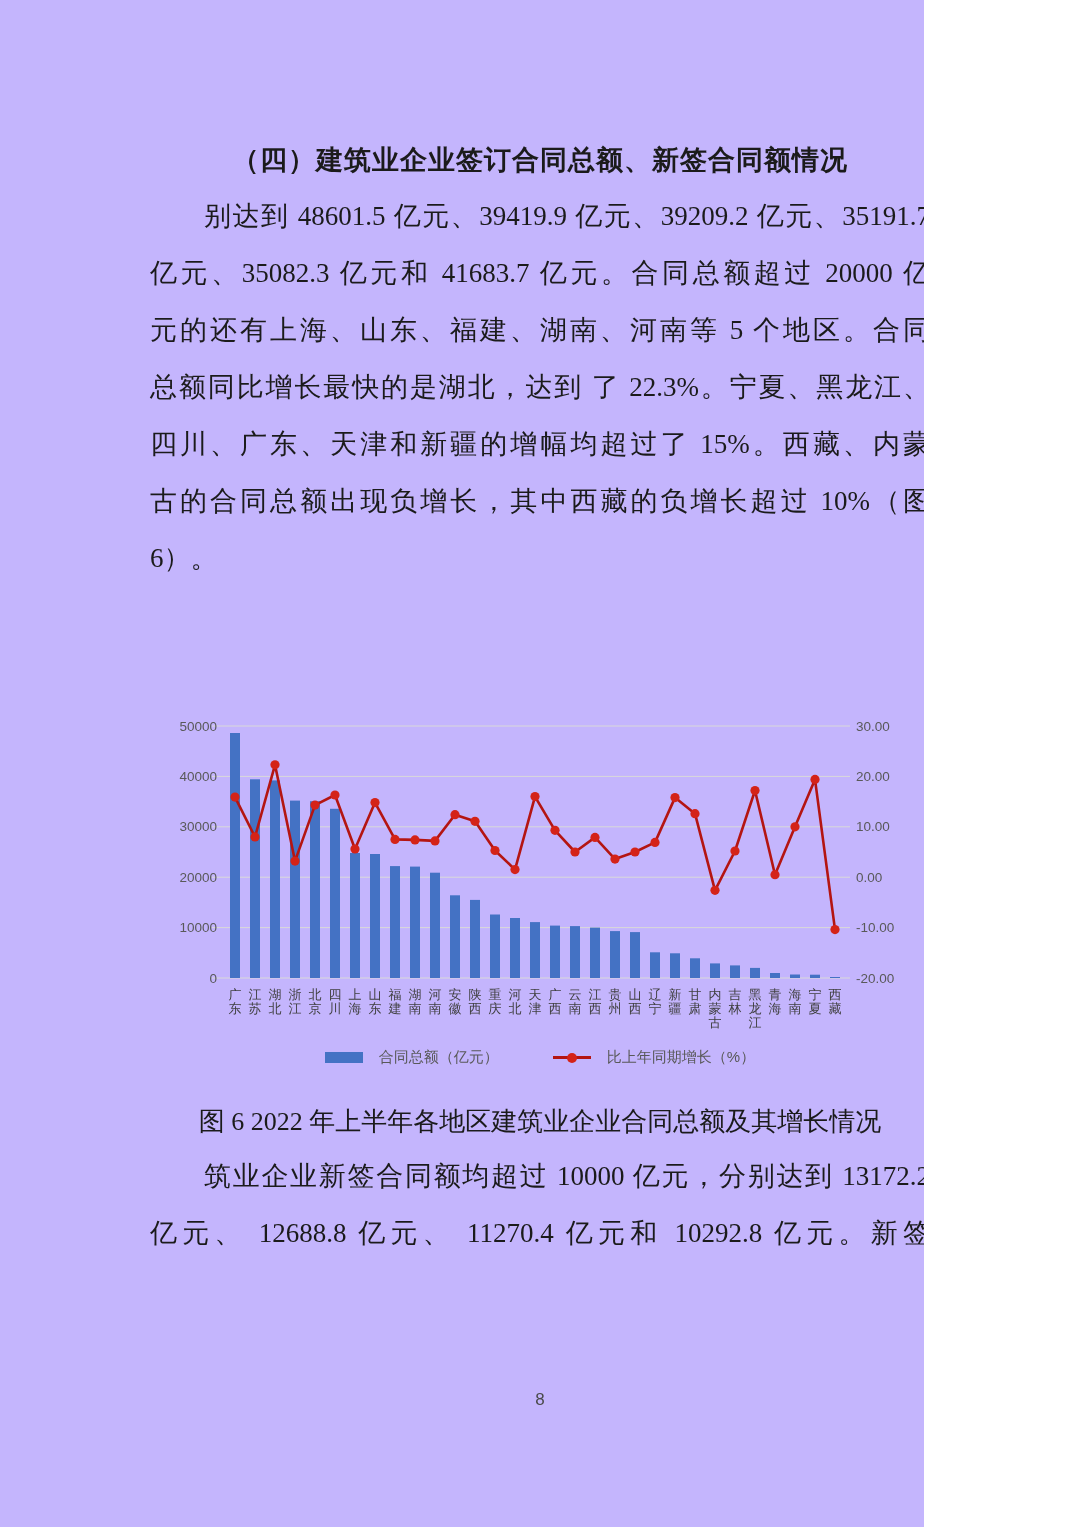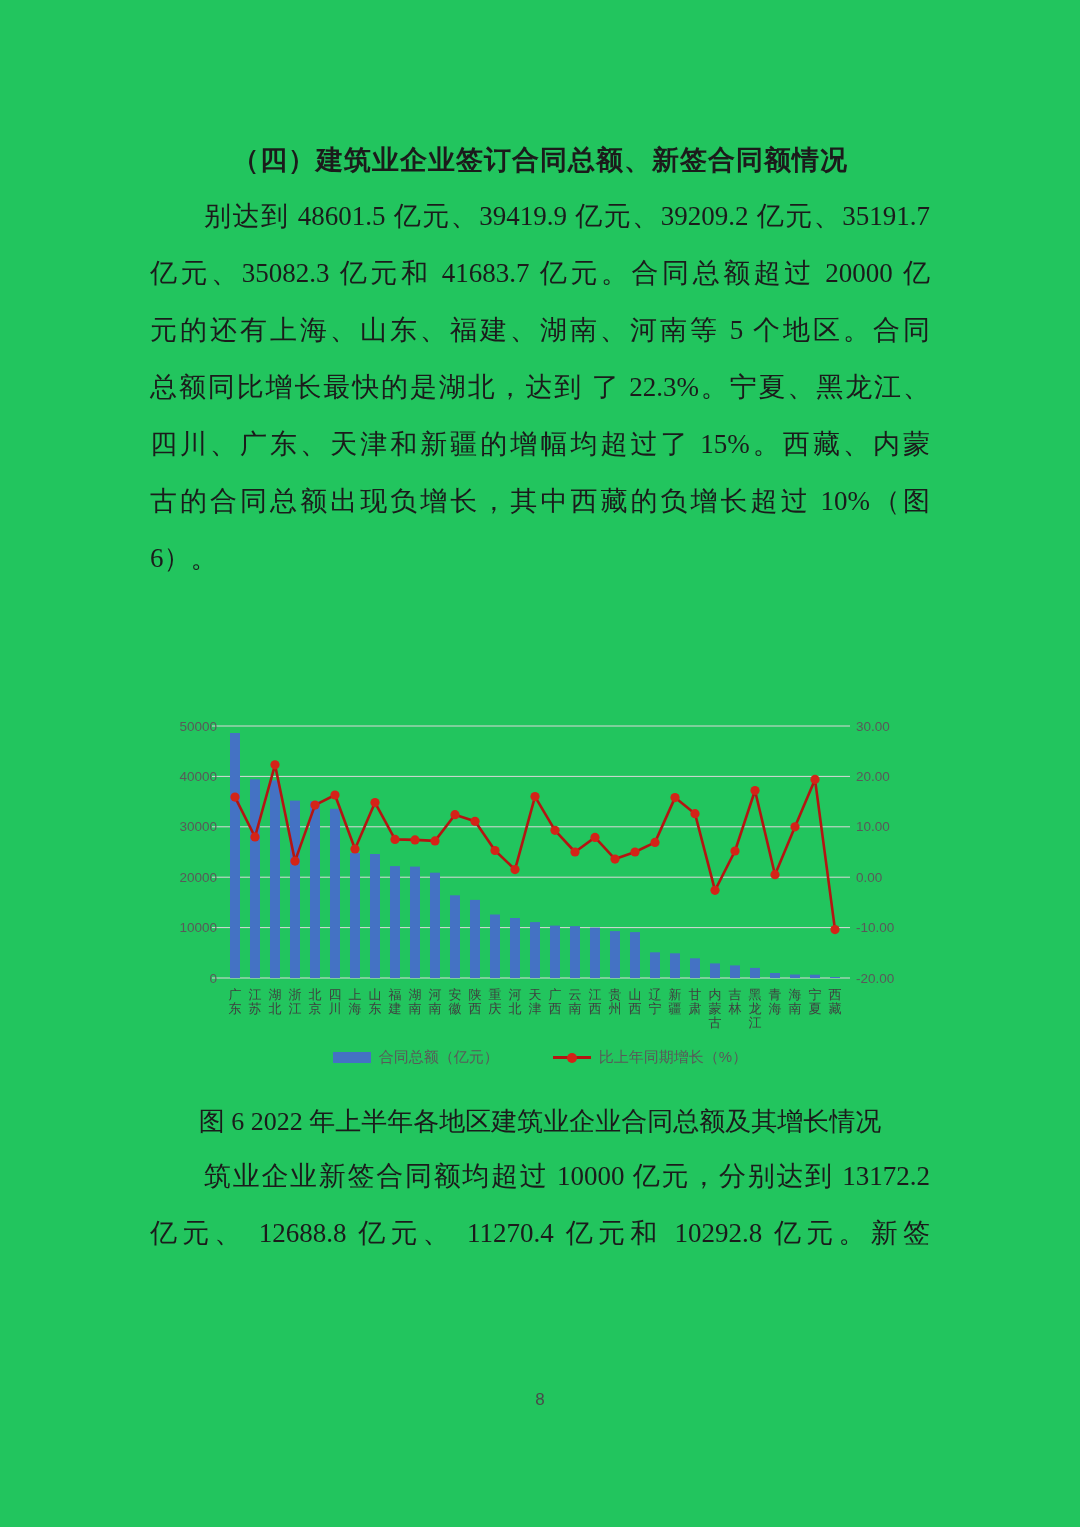--- a/index.html
+++ b/index.html
@@ -1,19 +1,19 @@
 <!DOCTYPE html>
 <html style="--bar-color: #4472C4; --line-color: #B41512; --marker-color: #D42318; --grid-color: #D9D9D9; --tick-color: #595959; --xlabel-color: #3F3F3F;"><head>
 <meta charset="utf-8">
 <style>
   html,body{margin:0;padding:0;background:#ffffff;}
   .page{
     position:relative;
-    width:1080px;height:1527px;
-    background:#22c55e;
+    width:924px;height:1527px;
+    background:#c4b5fd;
     font-family:"Liberation Serif","DejaVu Serif",serif;
     color:#1b1b1b;
     overflow:hidden;
   }
   .section-heading{
     position:absolute;left:150px;top:132px;width:780px;
     margin:0;
     font-size:27px;font-weight:bold;line-height:56px;
     text-align:center;
     letter-spacing:1px;
@@ -36,21 +36,21 @@
   .figure{
     position:absolute;left:160px;top:710px;width:760px;height:370px;
   }
   .figure svg{display:block;}
   .chart-legend{
     position:absolute;left:0;top:338px;width:100%;
     display:flex;justify-content:center;align-items:center;gap:14px;
     font-family:"Liberation Sans","DejaVu Sans",sans-serif;
     font-size:15px;color:#595959;
   }
-  .legend-item{display:flex;align-items:center;gap:8px;}
+  .legend-item{display:flex;align-items:center;gap:16px;}
   .legend-item + .legend-item{margin-left:40px;text-align:right;}
   .swatch-bar{display:inline-block;width:38px;height:11px;background:var(--bar-color,#4472C4);}
   .swatch-line{display:inline-block;position:relative;width:38px;height:3px;background:var(--line-color,#B41512);}
   .swatch-line .dot{
     position:absolute;left:50%;top:50%;transform:translate(-50%,-50%);
     width:10px;height:10px;border-radius:50%;background:var(--marker-color,#D42318);
   }
   .fig-caption{
     position:absolute;left:150px;top:1094px;width:780px;
     font-size:26px;line-height:56px;text-align:center;

